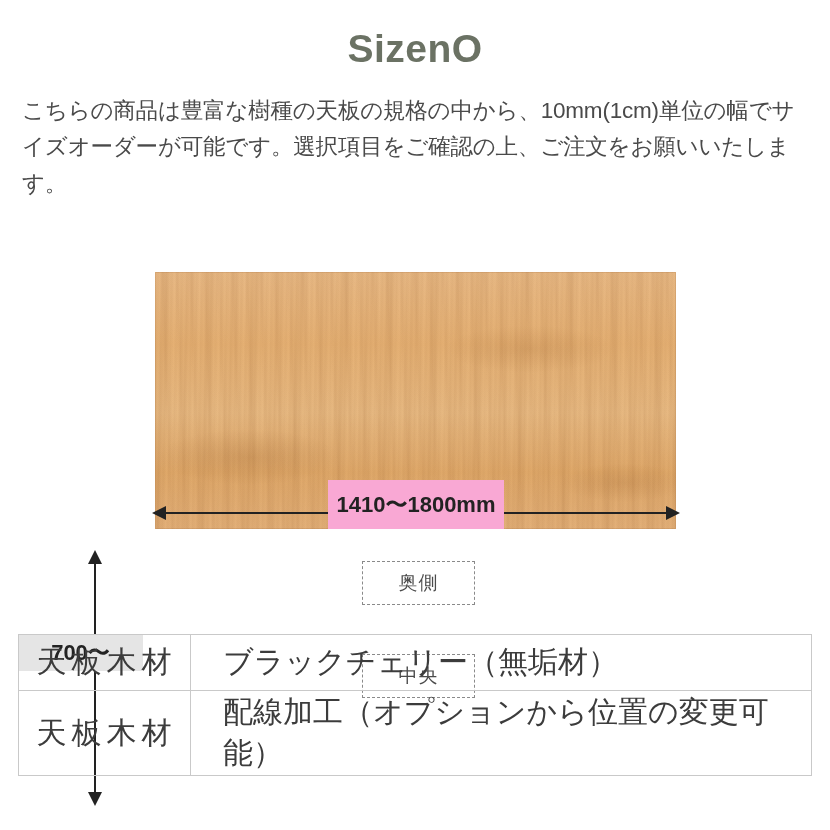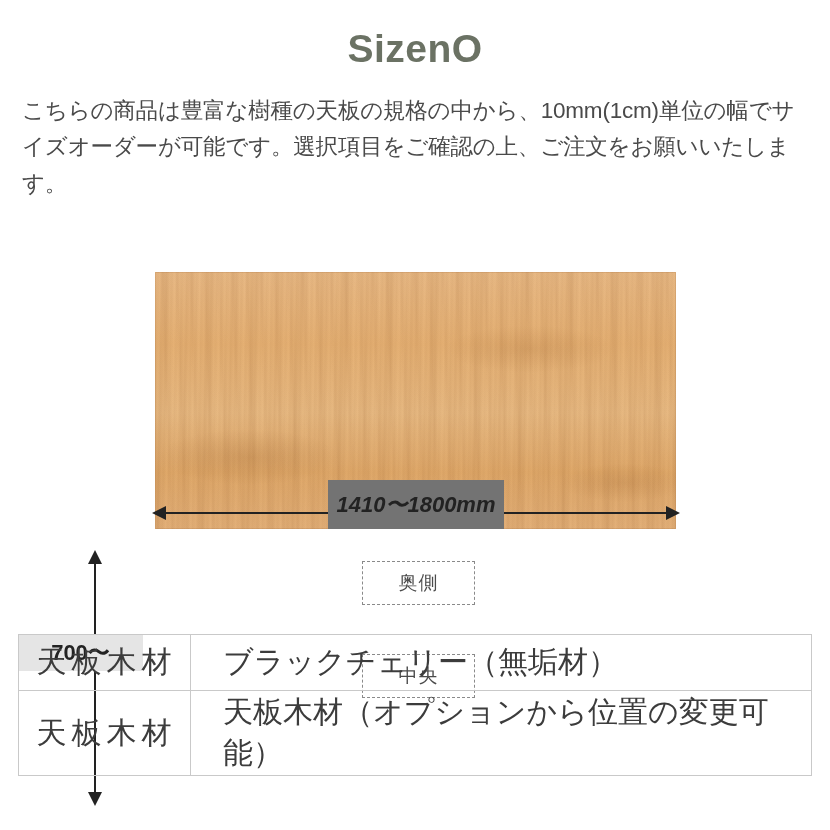--- a/index.html
+++ b/index.html
@@ -151,23 +151,22 @@
     position: absolute;
     left: 0; right: 0;
     top: -22px;
     text-align: center;
     font-size: 22px;
     font-weight: bold;
     color: #222;
     background: transparent;
   }
   .dim-h-label span {
-    background: #737373;
+    background: #f9a8d4;
     padding: 12px 8px;
-    font-style: italic;
   }
 
   
   .dim-v {
     position: absolute;
     left: 94px;
     top: 330px;
     width: 2px;
     height: 256px;
   }
@@ -275,18 +274,18 @@
   </div>
 
   <table class="spec-table">
     <tbody>
       <tr>
         <td class="key">天板木材</td>
         <td class="val">ブラックチェリー（無垢材）</td>
       </tr>
       <tr>
         <td class="key">天板木材</td>
-        <td class="val">天板木材（オプションから位置の変更可能）</td>
+        <td class="val">配線加工（オプションから位置の変更可能）</td>
       </tr>
     </tbody>
   </table>
 
 </div>
 
 </body></html>

